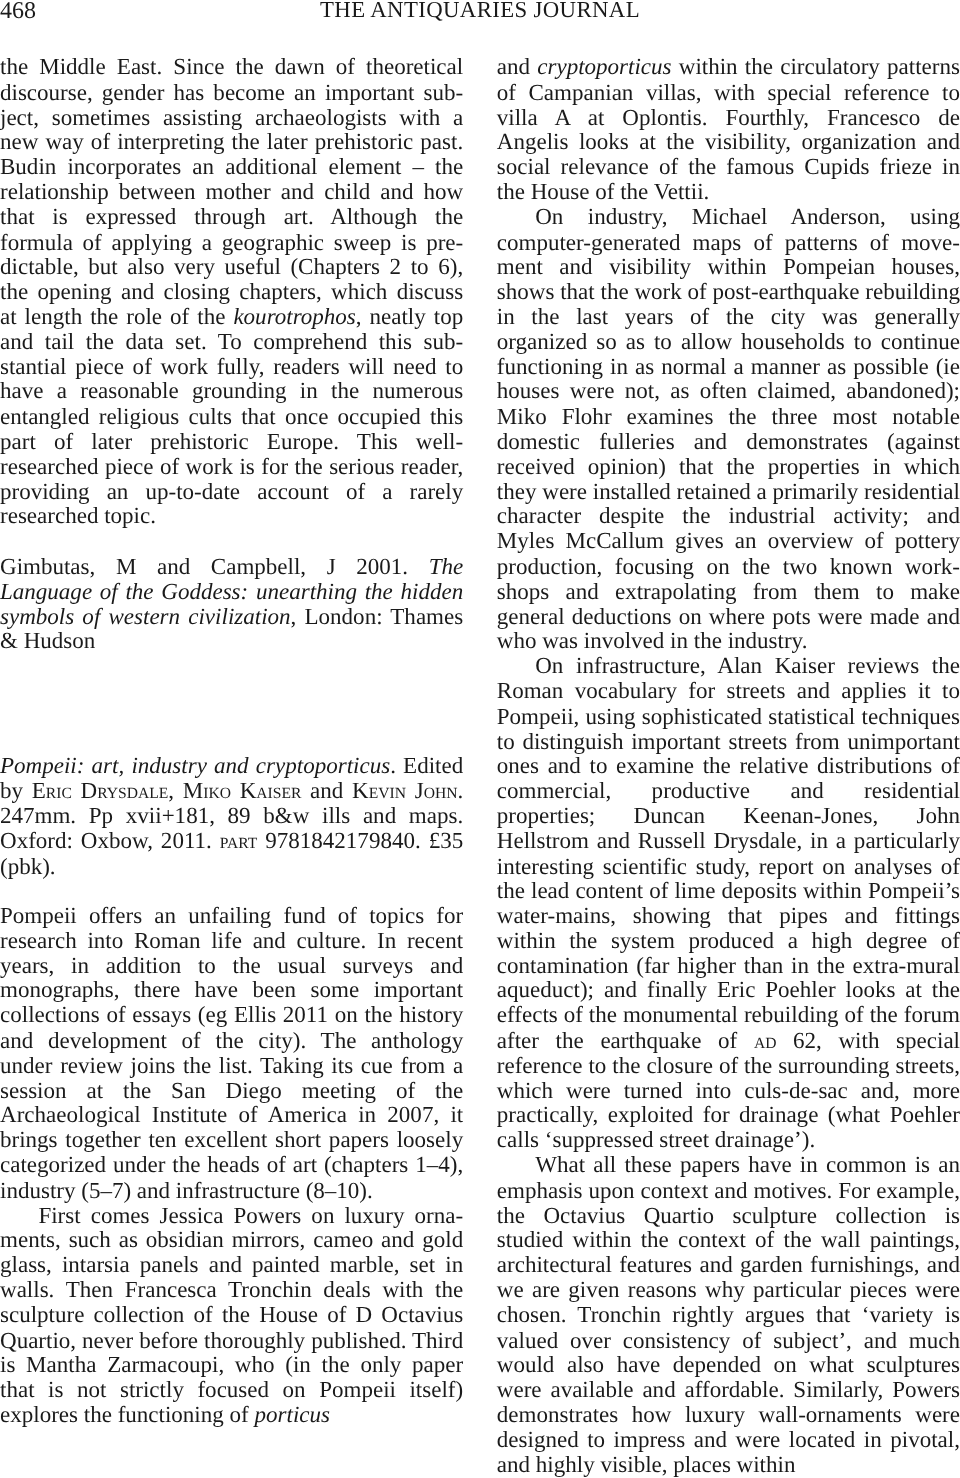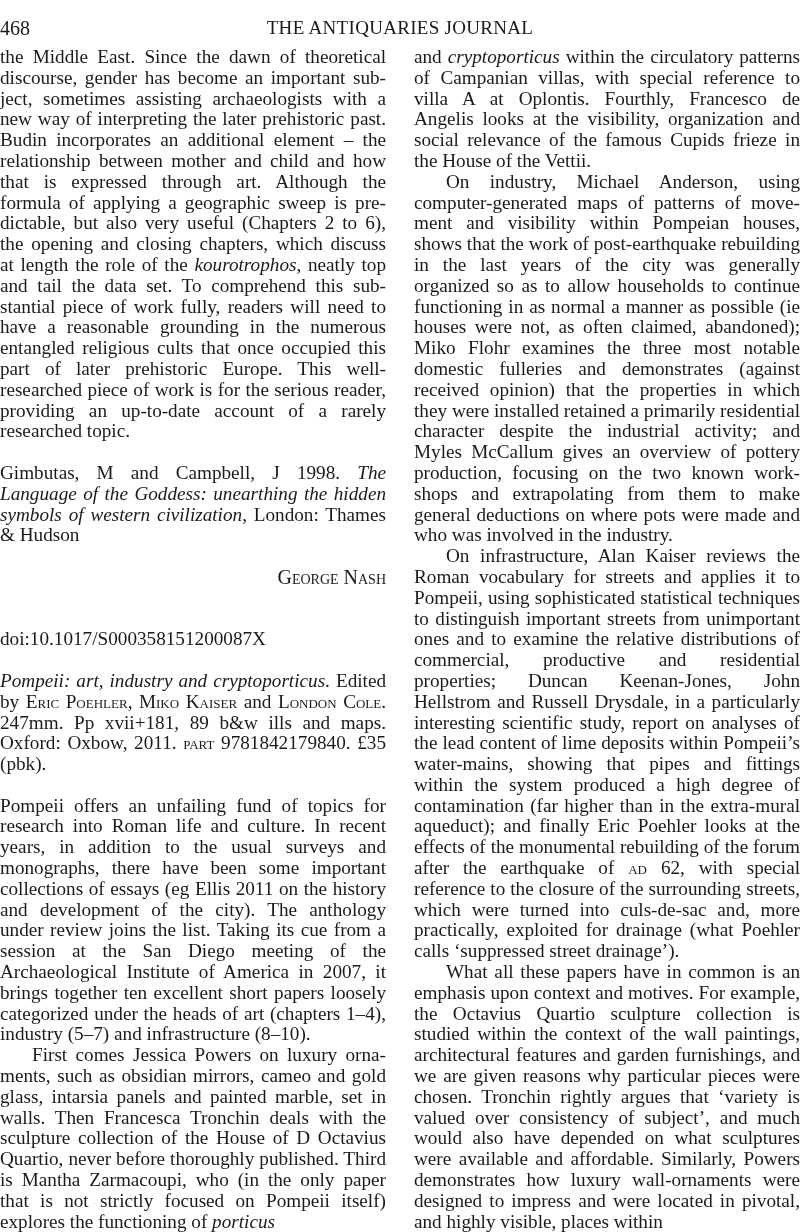--- a/index.html
+++ b/index.html
@@ -1,18 +1,18 @@
 <!DOCTYPE html>
 <html><head>
 <meta charset="utf-8">
 <style>
   html, body { margin: 0; padding: 0; background: #ffffff; }
   body { width: 800px; height: 1232px; overflow: hidden; position: relative;
          font-family: "Liberation Serif", "DejaVu Serif", serif; color: #1a1a1a; }
-  .header { position: absolute; top: 0; left: 0; width: 800px; height: 24px; margin-top: 19px; }
+  .header { position: absolute; top: 0; left: 0; width: 800px; height: 24px; }
   .page-num { position: absolute; left: 0; top: -2px; font-size: 20px; }
   .running-head { position: absolute; left: 0; width: 800px; top: -2px; text-align: center; font-size: 19px; letter-spacing: 0.3px; }
   .col { position: absolute; top: 47px; width: 386px; font-size: 19.2px; line-height: 20.8px; }
   .col-left { left: 0; }
   .col-right { left: 414px; }
   p { margin: 0; text-align: justify; hyphens: manual; }
   .indent { text-indent: 32px; }
   .gap { height: 20.8px; }
   .gap2 { height: 41.6px; }
   .sc { font-variant: small-caps; }
@@ -24,27 +24,25 @@
 <body>
 
 <div class="header">
   <span class="page-num">468</span>
   <div class="running-head">THE ANTIQUARIES JOURNAL</div>
 </div>
 
 <div class="col col-left">
   <p><span>the Middle East. Since the dawn of theoretical discourse, gender has become an important sub­ject, sometimes assisting archaeologists with a new way of interpreting the later prehistoric past. Budin incorporates an additional element – the relationship between mother and child and how that is expressed through art. Although the formula of applying a geographic sweep is pre­dictable, but also very useful (Chapters 2 to 6), the opening and closing chapters, which discuss at length the role of the </span><em>kourotrophos</em><span>, neatly top and tail the data set. To comprehend this sub­stantial piece of work fully, readers will need to have a reasonable grounding in the numerous entangled religious cults that once occupied this part of later prehistoric Europe. This well-researched piece of work is for the serious reader, providing an up-to-date account of a rarely researched topic.</span></p>
   <div class="gap"></div>
-  <p class="ref"><span>Gimbutas, M and Campbell, J 1998. </span><em>The Language of the Goddess: unearthing the hidden symbols of western civilization</em><span>, London: Thames &amp; Hudson</span></p>
+  <p class="ref"><span>Gimbutas, M and Campbell, J 2001. </span><em>The Language of the Goddess: unearthing the hidden symbols of western civilization</em><span>, London: Thames &amp; Hudson</span></p>
   <div class="gap"></div>
-  <p class="signature">George Nash</p>
   <div class="gap2"></div>
-  <p style="text-align:left;">doi:10.1017/S000358151200087X</p>
   <div class="gap"></div>
-  <p><em>Pompeii: art, industry and cryptoporticus</em><span>. Edited by </span><span class="sc">Eric Poehler</span><span>,  </span><span class="sc">Miko Kaiser</span><span> and </span><span class="sc">London Cole</span><span>. 247mm. Pp xvii+181, 89 b&amp;w ills and maps. Oxford: Oxbow, 2011. </span><span class="sc">part</span><span> 9781842179840. £35 (pbk).</span></p>
+  <p><em>Pompeii: art, industry and cryptoporticus</em><span>. Edited by </span><span class="sc">Eric Drysdale</span><span>,  </span><span class="sc">Miko Kaiser</span><span> and </span><span class="sc">Kevin John</span><span>. 247mm. Pp xvii+181, 89 b&amp;w ills and maps. Oxford: Oxbow, 2011. </span><span class="sc">part</span><span> 9781842179840. £35 (pbk).</span></p>
   <div class="gap"></div>
   <p>Pompeii offers an unfailing fund of topics for research into Roman life and culture. In recent years, in addition to the usual surveys and monographs, there have been some important collections of essays (eg Ellis 2011 on the history and development of the city). The anthology under review joins the list. Taking its cue from a session at the San Diego meeting of the Archaeological Institute of America in 2007, it brings together ten excellent short papers loosely categorized under the heads of art (chapters 1–4), industry (5–7) and infrastructure (8–10).</p>
   <p class="indent"><span>First comes Jessica Powers on luxury orna­ments, such as obsidian mirrors, cameo and gold glass, intarsia panels and painted marble, set in walls. Then Francesca Tronchin deals with the sculpture collection of the House of D Octavius Quartio, never before thoroughly published. Third is Mantha Zarmacoupi, who (in the only paper that is not strictly focused on Pompeii itself) explores the functioning of </span><em>porticus</em></p>
 </div>
 
 <div class="col col-right">
   <p><span>and </span><em>cryptoporticus</em><span> within the circulatory patterns of Campanian villas, with special reference to villa A at Oplontis. Fourthly, Francesco de Angelis looks at the visibility, organization and social relevance of the famous Cupids frieze in the House of the Vettii.</span></p>
   <p class="indent">On industry, Michael Anderson, using computer-generated maps of patterns of move­ment and visibility within Pompeian houses, shows that the work of post-earthquake rebuild­ing in the last years of the city was generally organized so as to allow households to continue functioning in as normal a manner as possible (ie houses were not, as often claimed, abandoned); Miko Flohr examines the three most notable domestic fulleries and demonstrates (against received opinion) that the properties in which they were installed retained a primarily residential character despite the industrial activity; and Myles McCallum gives an overview of pottery production, focusing on the two known work­shops and extrapolating from them to make general deductions on where pots were made and who was involved in the industry.</p>
   <p class="indent"><span>On infrastructure, Alan Kaiser reviews the Roman vocabulary for streets and applies it to Pompeii, using sophisticated statistical techni­ques to distinguish important streets from unimportant ones and to examine the relative distributions of commercial, productive and residential properties; Duncan Keenan-Jones, John Hellstrom and Russell Drysdale, in a particularly interesting scientific study, report on analyses of the lead content of lime deposits within Pompeii’s water-mains, showing that pipes and fittings within the system produced a high degree of contamination (far higher than in the extra-mural aqueduct); and finally Eric Poehler looks at the effects of the monumental rebuilding of the forum after the earthquake of </span><span class="sc">ad</span><span> 62, with special reference to the closure of the surrounding streets, which were turned into culs-de-sac and, more practically, exploited for drainage (what Poehler calls ‘suppressed street drainage’).</span></p>
   <p class="indent">What all these papers have in common is an emphasis upon context and motives. For example, the Octavius Quartio sculpture col­lection is studied within the context of the wall paintings, architectural features and garden furnishings, and we are given reasons why par­ticular pieces were chosen. Tronchin rightly argues that ‘variety is valued over consistency of subject’, and much would also have depended on what sculptures were available and affordable. Similarly, Powers demonstrates how luxury wall-ornaments were designed to impress and were located in pivotal, and highly visible, places within</p>

